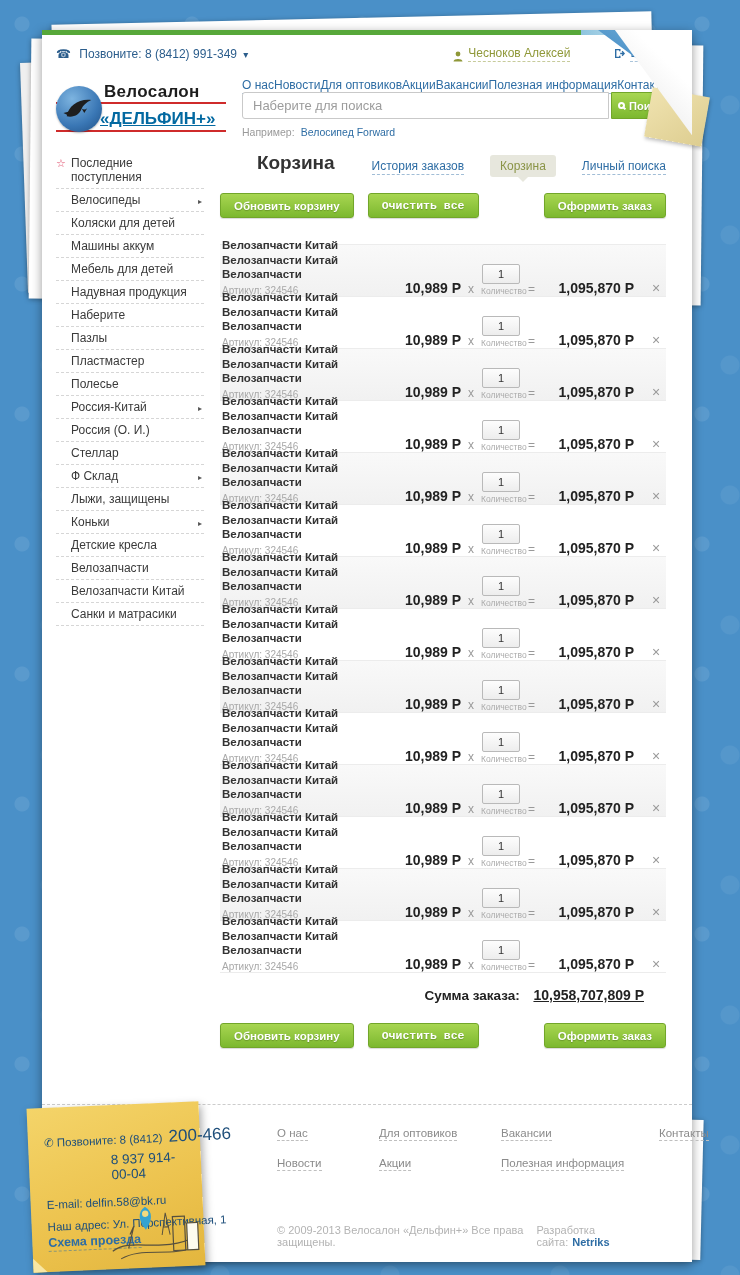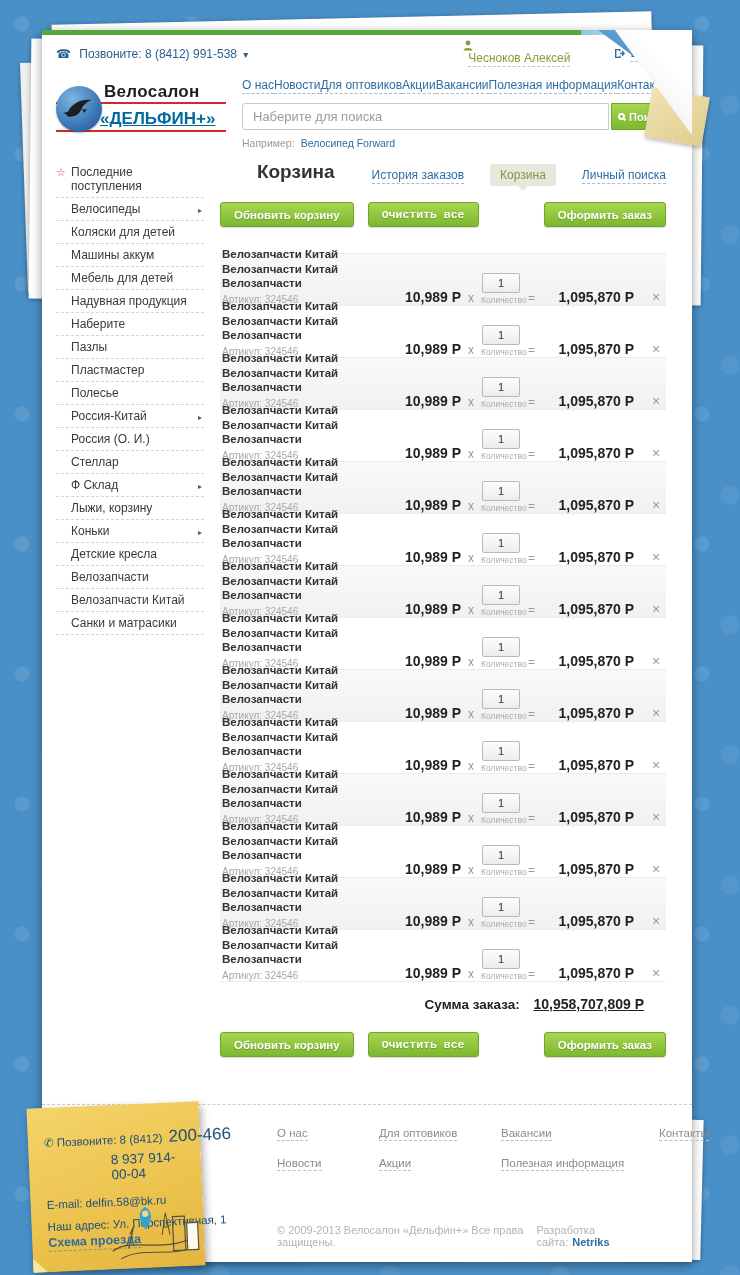--- a/index.html
+++ b/index.html
@@ -42,38 +42,38 @@
 
   
   .topbar { display:flex; align-items:center; margin:10px 26px 0 14px; font-size:12px; height:17px; }
   .phone-link { color:#2b5d8c; cursor:pointer; white-space:nowrap; }
   .phone-ico { font-size:12px; margin-right:5px; }
   .caret { font-size:10px; margin-left:3px; }
   .pricelist { margin-left:64px; color:#76b82a; display:flex; align-items:center; cursor:pointer; }
   .pricelist .label { border-bottom:1px dashed rgba(118,184,42,0.55); padding-bottom:1px; }
   .xls-ico { width:11px; height:11px; border-radius:2px; margin-right:6px;
     background:linear-gradient(#4caf3e,#35862c); box-shadow:inset 0 0 0 1.5px rgba(255,255,255,0.55); }
-  .userbox { margin-left:auto; display:flex; align-items:flex-start; color:#8f9838; cursor:pointer;flex-direction:column; }
+  .userbox { margin-left:auto; display:flex; align-items:flex-end; color:#8f9838; cursor:pointer; }
   .userbox .label { border-bottom:1px dashed rgba(143,152,56,0.5); padding-bottom:1px; margin-left:5px; }
   .logout { margin-left:44px; display:flex; align-items:center; color:#2e6da4; cursor:pointer; }
   .logout .label { border-bottom:1px dashed rgba(46,109,164,0.4); padding-bottom:1px; margin-left:5px; }
 
   .header-main { display:flex; margin:14px 26px 0 14px; }
   .logo { position:relative; width:170px; height:64px; flex:none; cursor:pointer; }
   .logo .redline { position:absolute; left:0; width:100%; height:2px; background:#cf2b2b; }
   .redline.l1 { top:26px; } .redline.l2 { top:54px; }
   .logo-circle { position:absolute; left:0; top:10px; width:46px; height:46px; border-radius:50%;
     background:radial-gradient(circle at 35% 28%, #7db4e0, #3a77b5 60%, #1f4f84); z-index:2;
     box-shadow:0 1px 2px rgba(0,0,0,0.3); display:flex; align-items:center; justify-content:center; }
   .logo-t1 { position:absolute; left:48px; top:6px; font-size:17px; font-weight:bold; color:#1d1d1d; z-index:3; letter-spacing:0.3px; }
   .logo-t2 { position:absolute; left:44px; top:33px; font-size:17px; font-weight:bold; color:#0369a1; z-index:3;text-decoration:underline; }
   .header-right { flex:1; margin-left:16px; }
   .nav { display:flex; justify-content:space-between; list-style:none; font-size:12px; margin-top:2px; }
   .nav li a { color:#2e6da4; border-bottom:1px dashed rgba(46,109,164,0.45); padding-bottom:1px; cursor:pointer; white-space:nowrap; }
-  .search-row { display:flex; margin-top:11px; }
+  .search-row { display:flex; }
   .search-input { flex:1; height:27px; border:1px solid #c9c9c9; border-radius:3px 0 0 3px;
     padding:0 10px; font-size:13px; color:#444; font-family:"Liberation Sans",sans-serif; background:#fff; }
   .search-input::placeholder { color:#9c9c9c; }
   .search-btn { width:58px; height:27px; margin-left:2px; border:1px solid #72a62a; border-radius:0 3px 3px 0;
     background:linear-gradient(#a8d651,#7cb82f); color:#fff; font-size:11px; font-weight:bold;
     display:flex; align-items:center; justify-content:center; cursor:pointer; text-shadow:0 1px 1px rgba(60,90,20,0.4); }
   .mag { width:7px; height:7px; border:2px solid #fff; border-radius:50%; position:relative; margin-right:4px; flex:none; }
   .mag::after { content:''; position:absolute; width:2px; height:4px; background:#fff; right:-2px; bottom:-3px; transform:rotate(-45deg); }
   .example-row { margin-top:7px; font-size:10.5px; color:#9a9a9a; }
   .example-row a { color:#2e6da4; margin-left:6px; cursor:pointer; }
@@ -159,21 +159,21 @@
 
 <div class="page">
   <div class="greenbar"></div>
   <div class="tan-note"></div>
   <div class="curl"></div>
 
   <div class="topbar">
     <span class="phone-link">
       <span class="phone-ico">☎</span>
       <span>Позвоните:</span>
-      <span>8 (8412) 991-538</span>
+      <span>8 (8412) 991-349</span>
       <span class="caret">▾</span>
     </span>
     <span class="userbox">
       <svg width="10" height="11" viewBox="0 0 10 11">
           <circle cx="5" cy="3" r="2.4" fill="#8f9838"></circle>
           <path d="M0.5 10.5 C0.5 7.2 9.5 7.2 9.5 10.5 Z" fill="#8f9838"></path>
         </svg>
       <span class="label">Чесноков Алексей</span>
     </span>
     <span class="logout">
@@ -312,21 +312,21 @@
         </li>
 
         <li>
           
           <span>Ф Склад</span>
           <span class="subarrow">▸</span>
         </li>
 
         <li>
           
-          <span>Лыжи, корзину</span>
+          <span>Лыжи, защищены</span>
           
         </li>
 
         <li>
           
           <span>Коньки</span>
           <span class="subarrow">▸</span>
         </li>
 
         <li>

